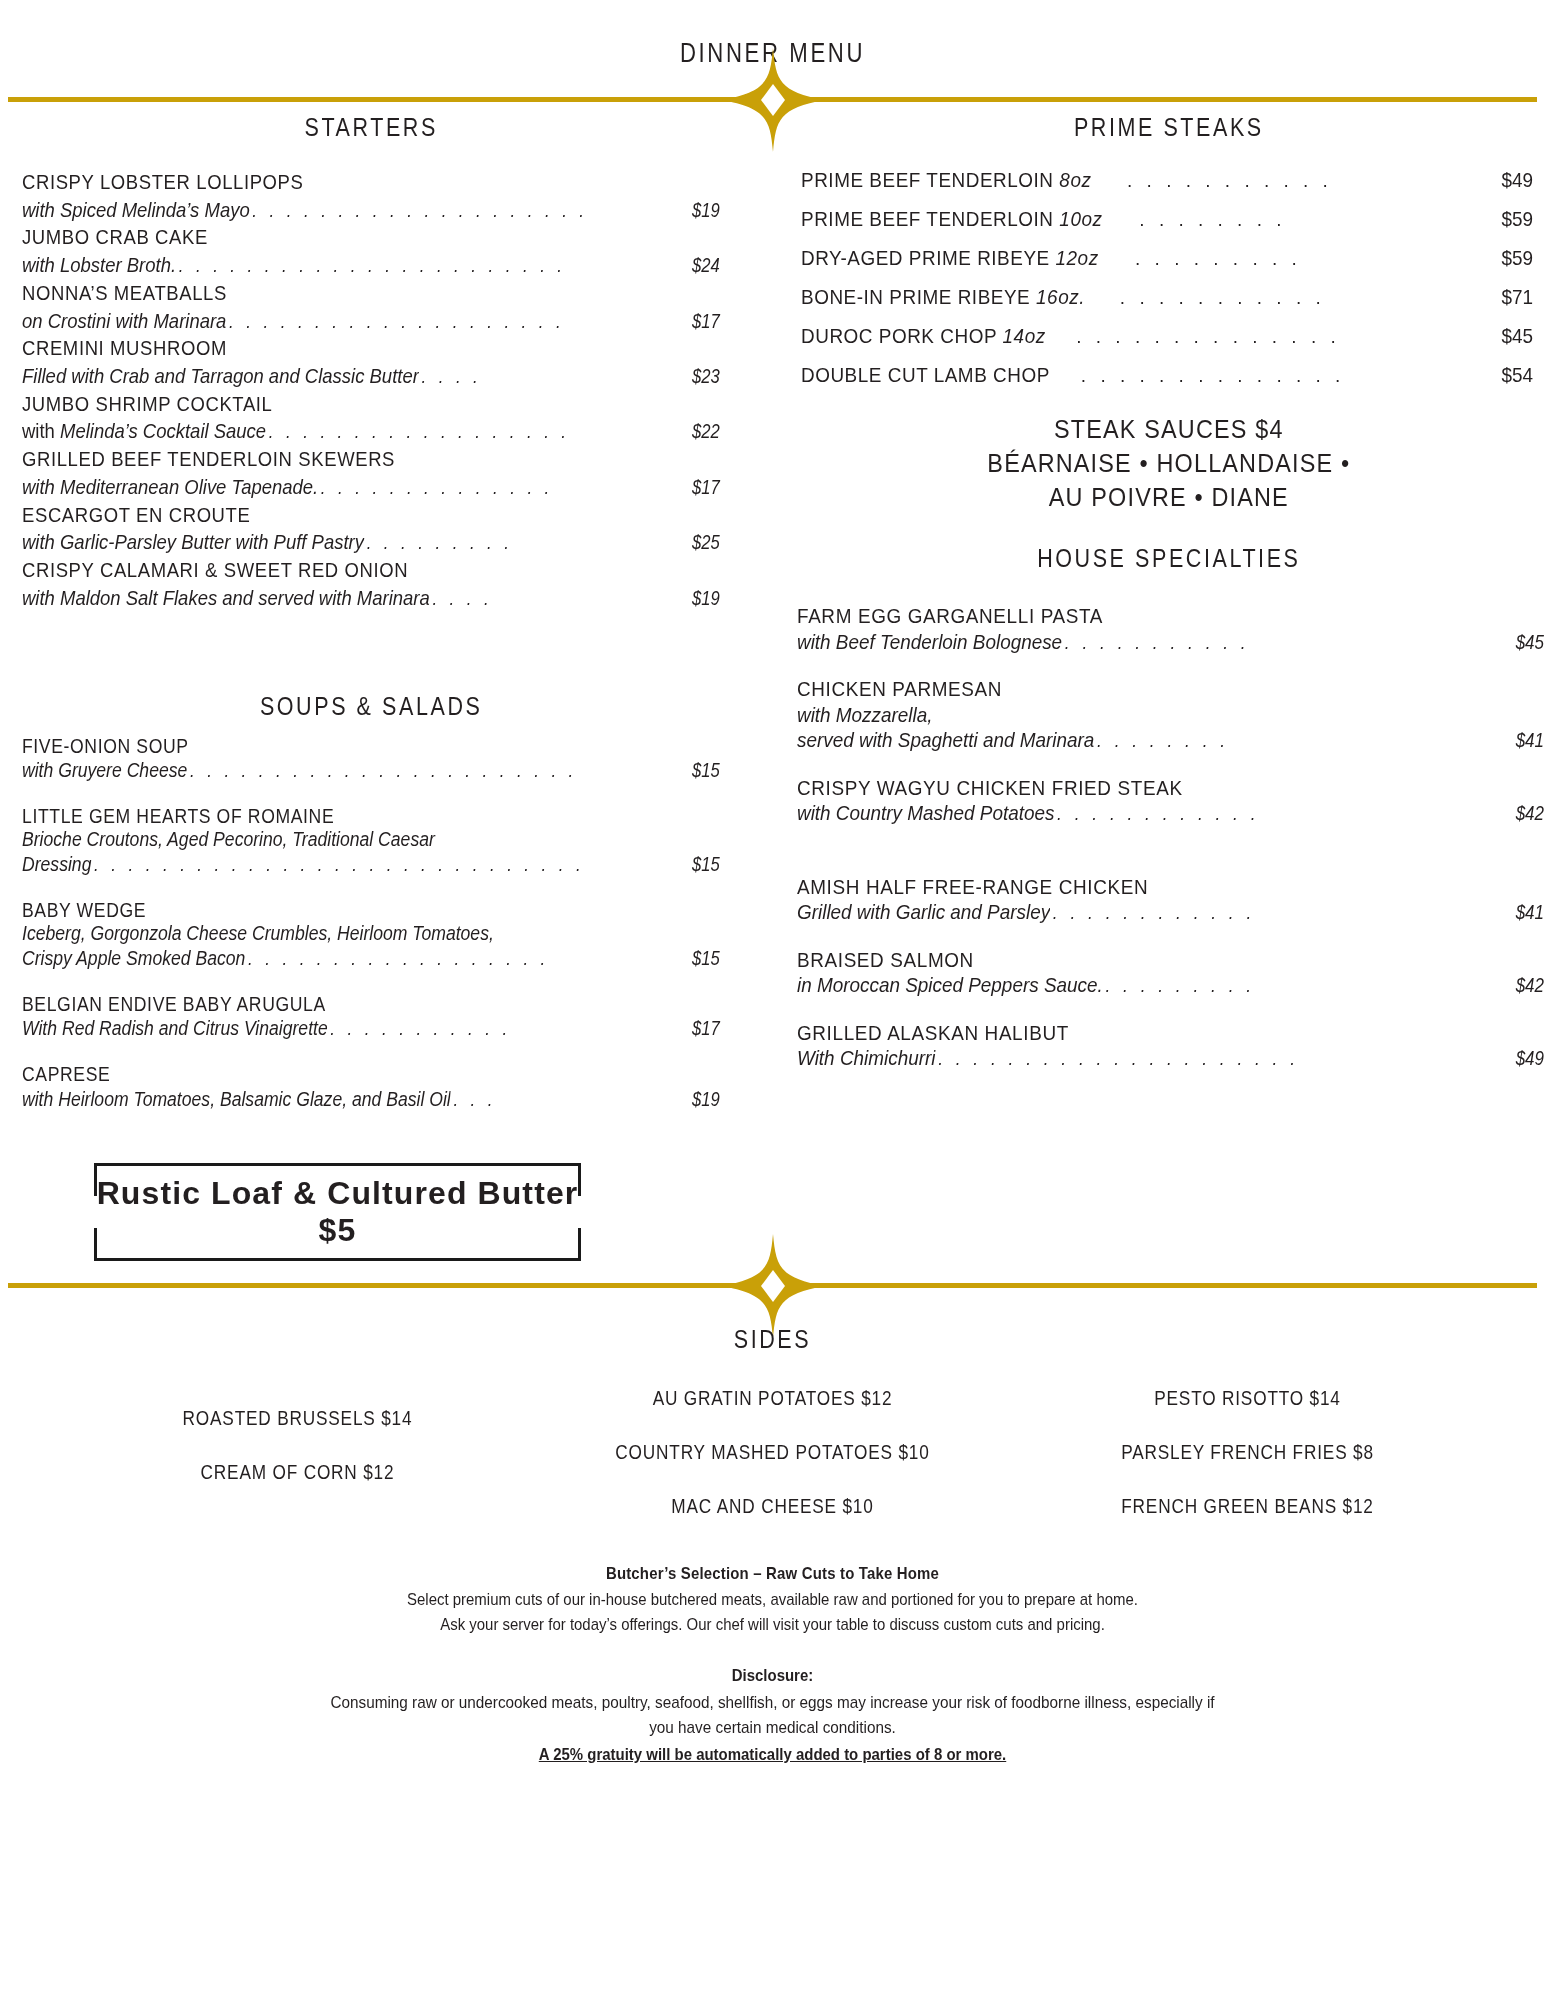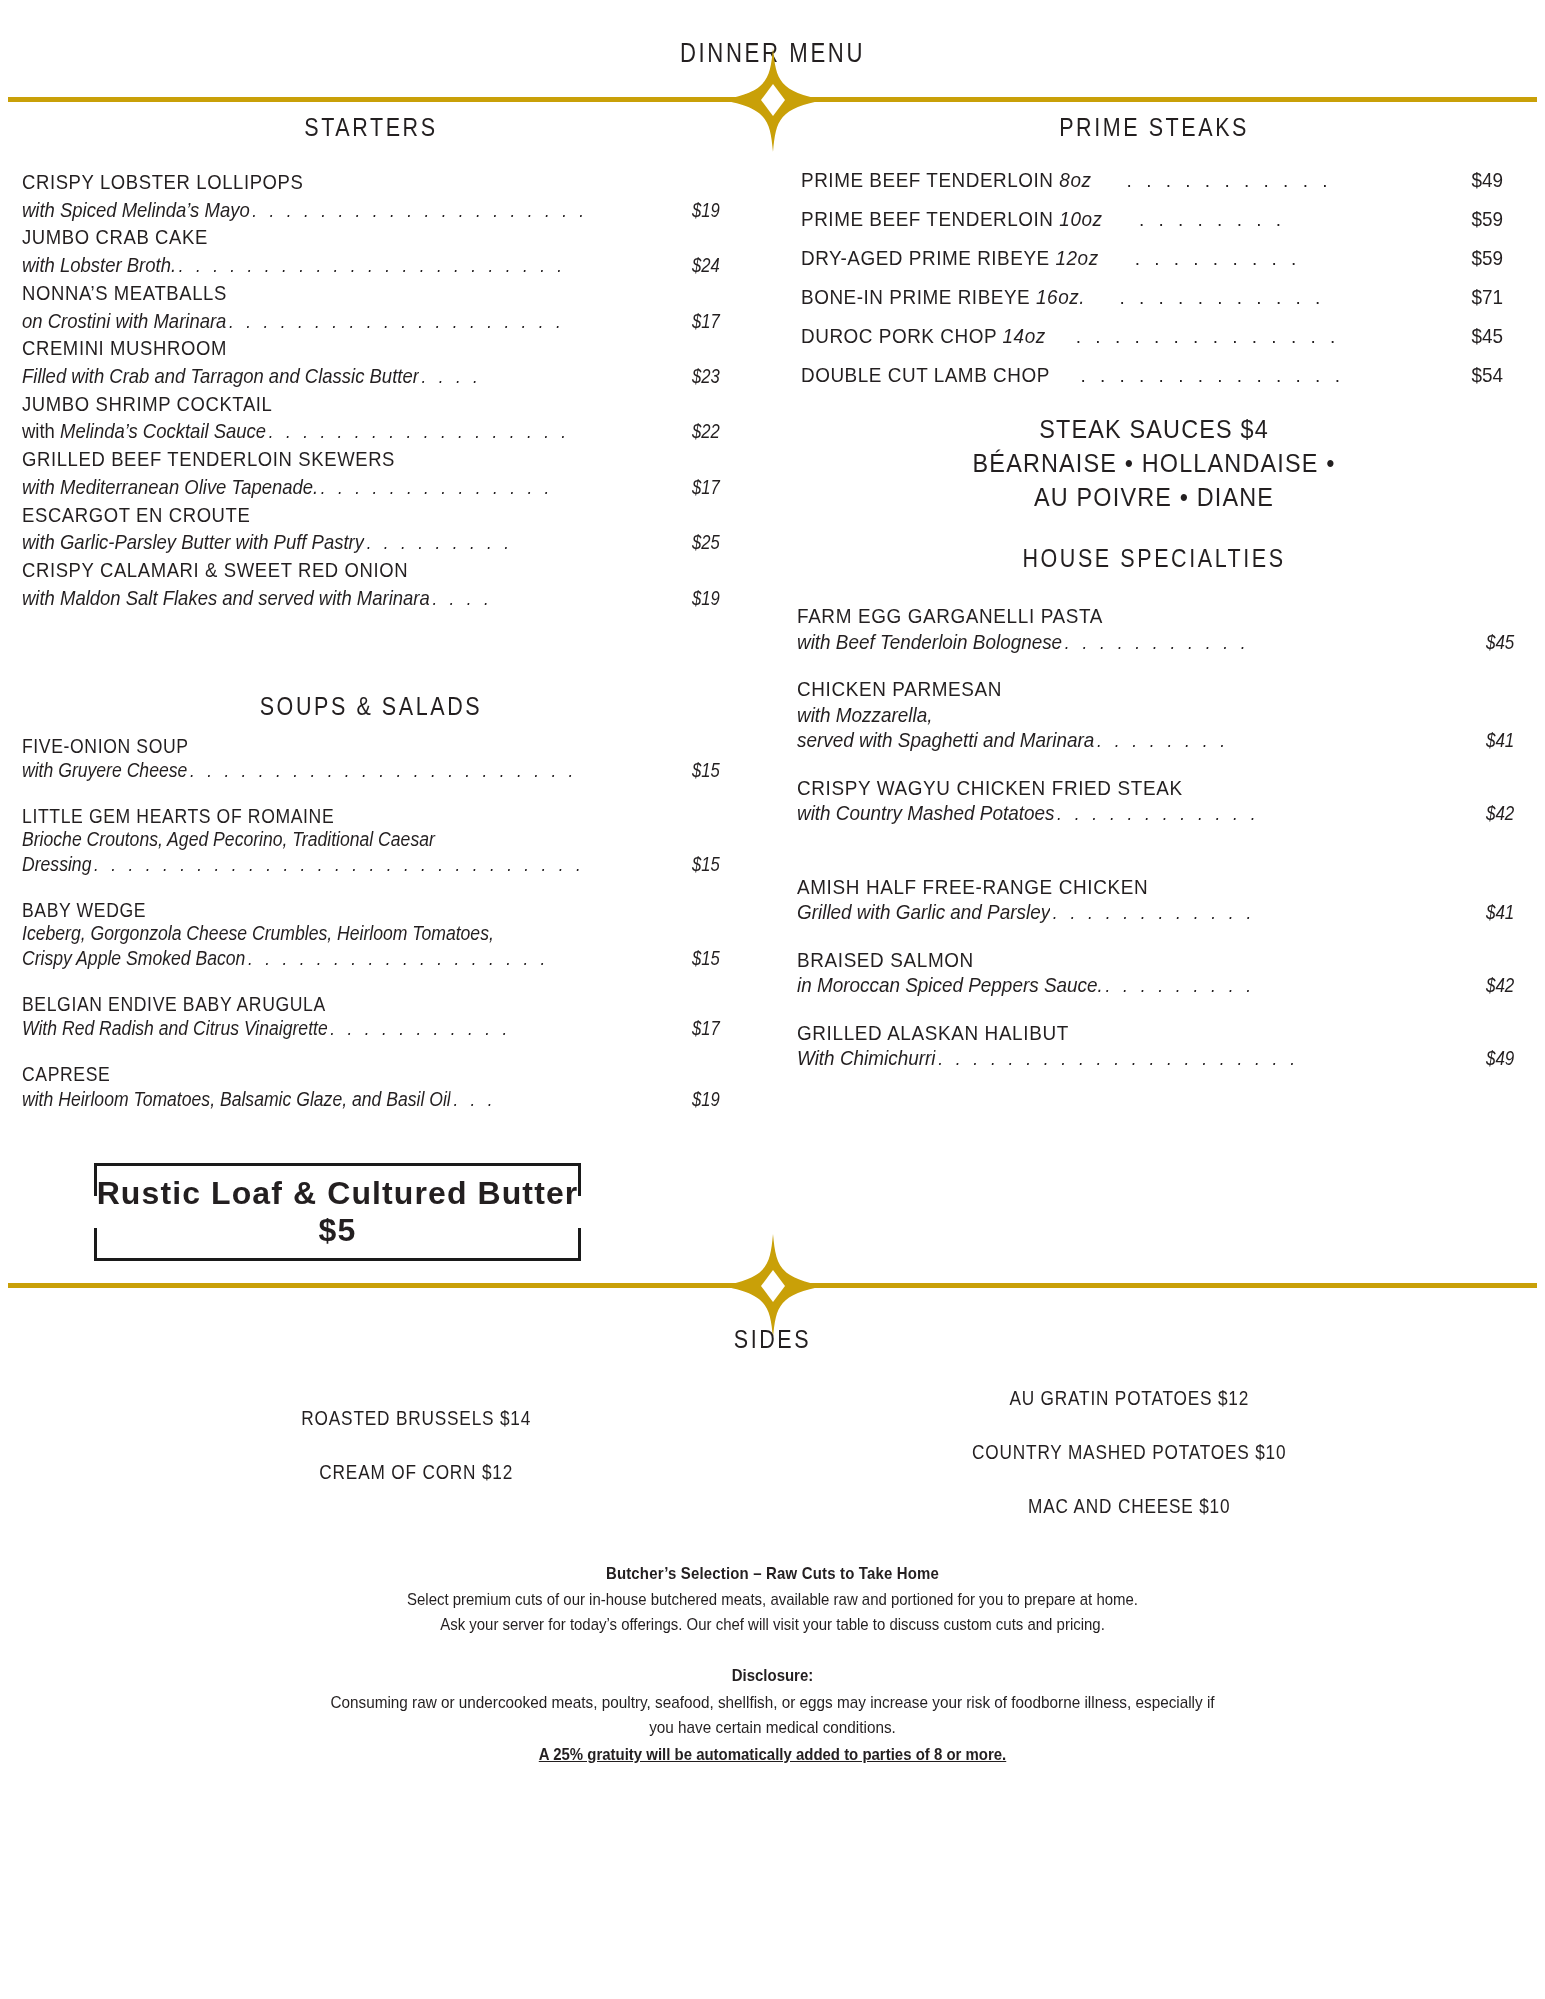--- a/index.html
+++ b/index.html
@@ -64,21 +64,20 @@
   }
   .col-left {
     width: 760px;
     padding-left: 22px;
     padding-right: 18px;
     box-sizing: border-box;
   }
   .col-right {
     width: 785px;
     padding-left: 10px;
-    padding-right: 30px;
     box-sizing: border-box;
   }
 
   .section-head {
     text-align: center;
     font-size: 25px;
     letter-spacing: 3px;
     margin-bottom: 26px;
     transform: scaleX(0.86);
     color: #231f20;
@@ -641,20 +640,25 @@
   <div class="sides-grid">
     <div class="sides-col col-a">
       <div class="side-item">ROASTED BRUSSELS $14</div>
       <div class="side-item">CREAM OF CORN $12</div>
     </div>
     <div class="sides-col col-b">
       <div class="side-item">AU GRATIN POTATOES $12</div>
       <div class="side-item">COUNTRY MASHED POTATOES $10</div>
       <div class="side-item">MAC AND CHEESE $10</div>
     </div>
+    <div class="sides-col col-c">
+      <div class="side-item">PESTO RISOTTO $14</div>
+      <div class="side-item">PARSLEY FRENCH FRIES $8</div>
+      <div class="side-item">FRENCH GREEN BEANS $12</div>
+    </div>
   </div>
 
   <div class="footer-block">
     <div class="footer-head">Butcher’s Selection – Raw Cuts to Take Home</div>
     <div class="footer-line">Select premium cuts of our in-house butchered meats, available raw and portioned for you to prepare at home.</div>
     <div class="footer-line">Ask your server for today’s offerings. Our chef will visit your table to discuss custom cuts and pricing.</div>
   </div>
 
   <div class="disclosure-block">
     <div class="disclosure-head">Disclosure:</div>

